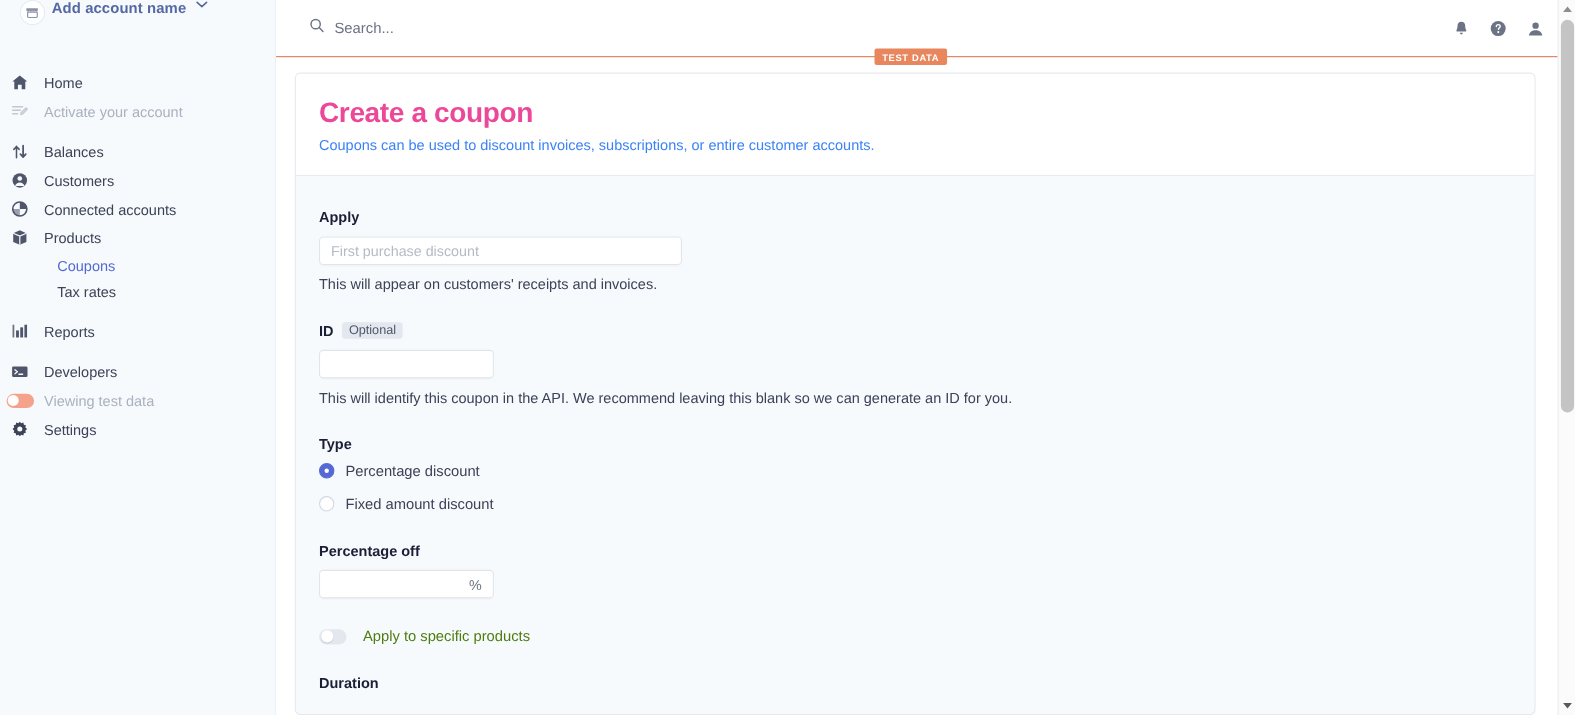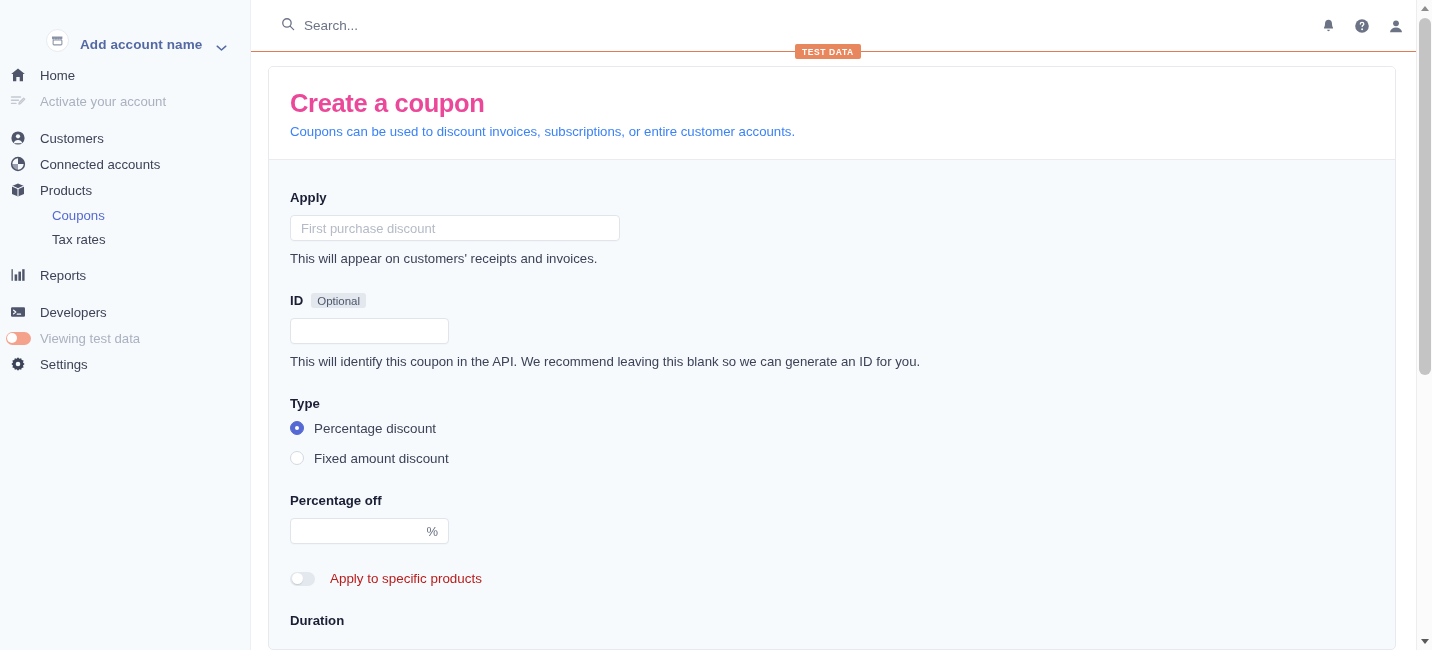--- a/index.html
+++ b/index.html
@@ -13,22 +13,22 @@
 
   
   .sidebar {
     width: 251px; height: 650px;
     background: #f7fafc;
     flex: 0 0 251px;
     position: relative;
     border-right: 1px solid #eceff3;
   }
   .acct-row {
-    display: flex; align-items: flex-end;
-    height: 52px; padding-left: 18px; gap: 11px; margin-left: 28px;
+    display: flex; align-items: flex-start;
+    height: 52px; padding-left: 18px; gap: 6px;
   }
   .acct-logo {
     width: 23px; height: 23px; border-radius: 50%;
     background: #ffffff;
     border: 1px solid #e6ebf1;
     display: flex; align-items: center; justify-content: center;
     flex: 0 0 23px;
   }
   .acct-name {
     font-size: 13.5px; font-weight: bold; color: #5469a4;
@@ -189,21 +189,21 @@
     width: 25px; height: 14px; border-radius: 7px;
     background: #e3e8ee; position: relative; flex: 0 0 25px;
   }
   .switch::after {
     content: ""; position: absolute;
     left: 1.5px; top: 1.5px;
     width: 11px; height: 11px; border-radius: 50%;
     background: #ffffff;
     box-shadow: 0 1px 1px rgba(0,0,0,.12);
   }
-  .switch-label { font-size: 13.4px; color: #b91c1c; }
+  .switch-label { font-size: 13.4px; color: #4d7c0f; }
 
   
   .scrollbar {
     position: absolute; right: 0; top: 0;
     width: 16px; height: 650px;
     background: #fbfbfb;
     border-left: 1px solid #ededed;
   }
   .sb-arrow {
     position: absolute; left: 0; width: 16px; height: 17px;
@@ -264,20 +264,29 @@
             <svg width="16" height="16" viewBox="0 0 16 16">
               <path d="M1.5 4h9M1.5 7.2h7M1.5 10.4h4.5" stroke="#c3c8d2" stroke-width="1.4" stroke-linecap="round"></path>
               <path d="M13.6 5.2l1.1 1.1-4.3 4.3-1.5.4.4-1.5z" fill="none" stroke="#c3c8d2" stroke-width="1.3" stroke-linejoin="round"></path>
             </svg>
           </span>
           <span>Activate your account</span>
         </div>
       </div>
 
       <div class="nav-group">
+        <div class="nav-item">
+          <span class="ico">
+            <svg width="16" height="16" viewBox="0 0 16 16">
+              <path d="M5 13.5V3.2M5 3.2L2.6 5.8M5 3.2l2.4 2.6" fill="none" stroke="#4f566b" stroke-width="1.4" stroke-linecap="round" stroke-linejoin="round"></path>
+              <path d="M11 2.5v10.3M11 12.8l2.4-2.6M11 12.8l-2.4-2.6" fill="none" stroke="#4f566b" stroke-width="1.6" stroke-linecap="round" stroke-linejoin="round"></path>
+            </svg>
+          </span>
+          <span>Balances</span>
+        </div>
         <div class="nav-item">
           <span class="ico">
             <svg width="16" height="16" viewBox="0 0 16 16">
               <circle cx="8" cy="8" r="6.6" fill="#4f566b"></circle>
               <circle cx="8" cy="6.3" r="2.1" fill="#f7fafc"></circle>
               <path d="M3.7 13.2c.6-2.2 2.3-3.3 4.3-3.3s3.7 1.1 4.3 3.3" fill="#f7fafc"></path>
             </svg>
           </span>
           <span>Customers</span>
         </div>

